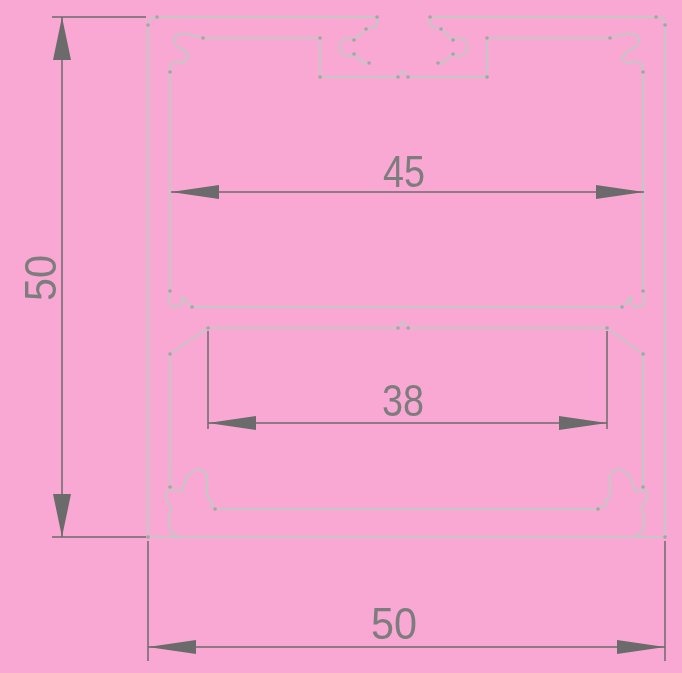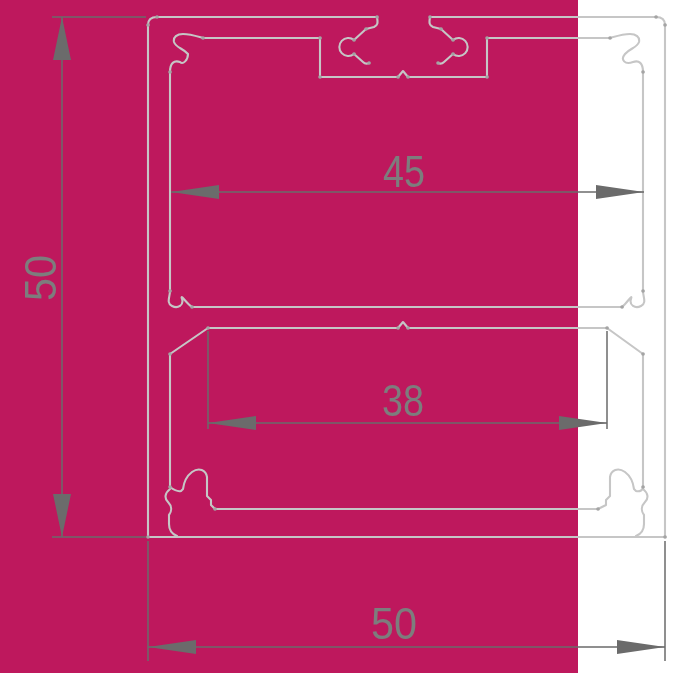--- a/index.html
+++ b/index.html
@@ -4,24 +4,24 @@
 <style>
   html, body {
     margin: 0;
     padding: 0;
     width: 682px;
     height: 673px;
     background: #ffffff;
     overflow: hidden;
   }
   .canvas-wrap {
-    width: 578px;
+    width: 682px;
     height: 673px;
     position: relative;
-    background: #be185d;
+    background: #f9a8d4;
   }
   svg { display: block; }
   .profile {
     fill: none;
     stroke-width: 2.1;
     stroke-linejoin: round;
     stroke-linecap: round;
   }
   .dots {
     fill: none;

